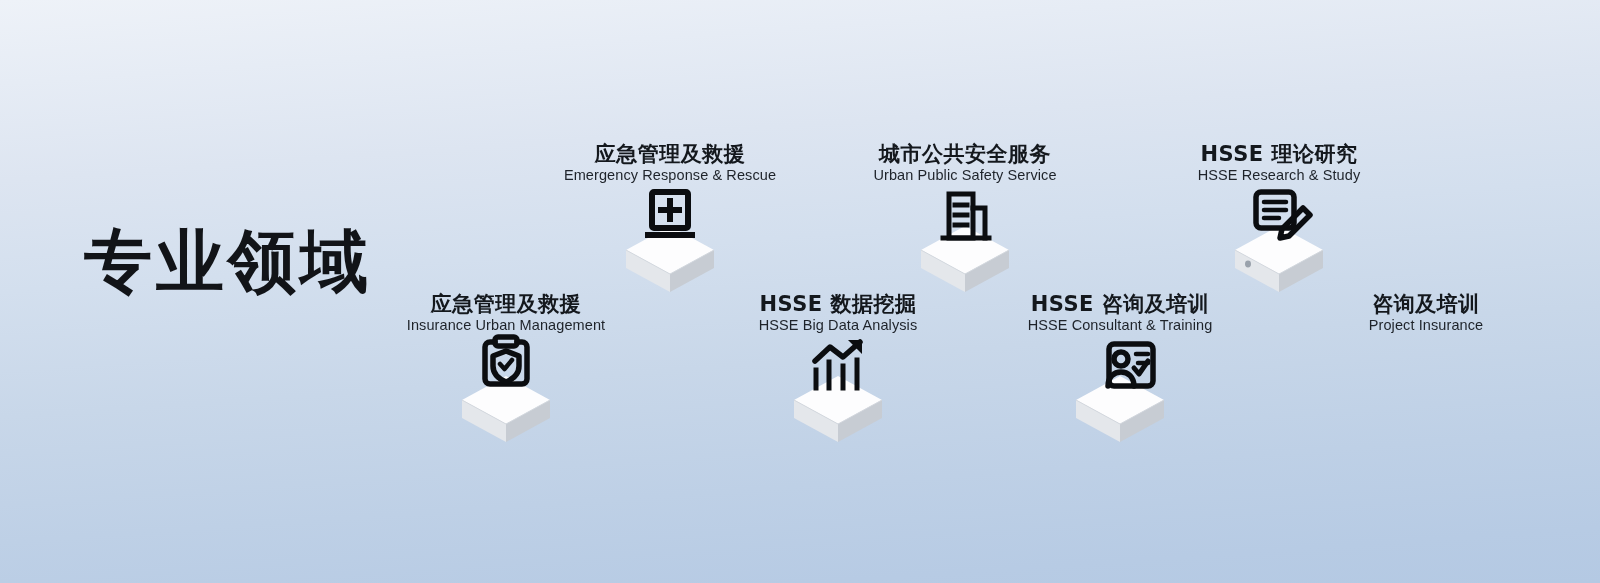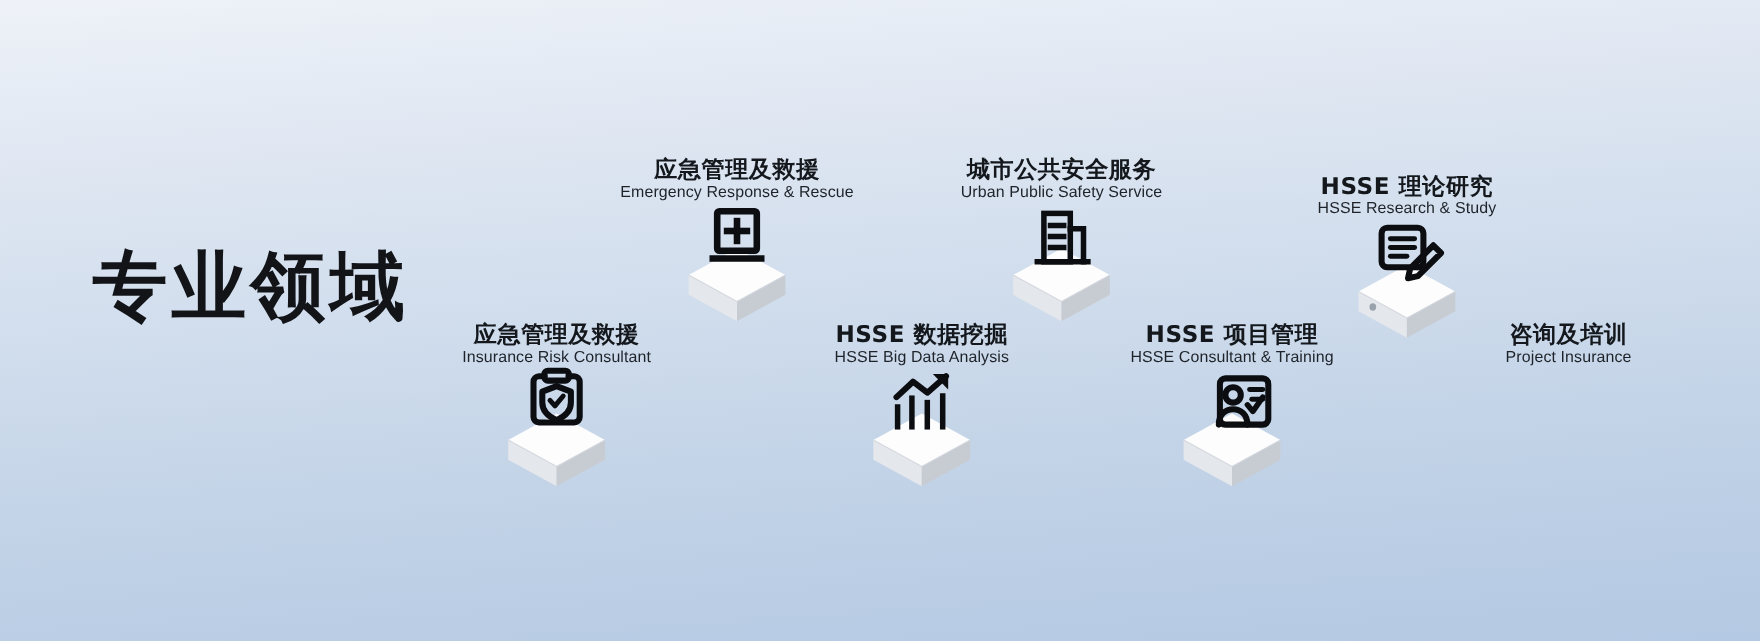--- a/index.html
+++ b/index.html
@@ -165,21 +165,21 @@
             <rect x="20" y="10" width="36" height="36" rx="2"></rect>
             <line x1="38" y1="19" x2="38" y2="37"></line>
             <line x1="29" y1="28" x2="47" y2="28"></line>
             <line x1="16" y1="53" x2="60" y2="53" stroke-width="6"></line>
           </g>
         </svg>
       </div>
     </div>
   </div>
 
-  <div class="item" style="left:1159px; top:158px;">
+  <div class="item" style="left:1159px; top:143px;">
     <div class="labels">
       <div class="label-cn">HSSE 理论研究</div>
       <div class="label-en">HSSE Research &amp; Study</div>
     </div>
     <div class="icon-stack">
       <div class="pedestal">
         <svg viewBox="0 0 96 76" width="96" height="76">
           <polygon points="48,4 92,28 48,52 4,28" fill="#fdfdfe"></polygon>
           <polygon points="4,28 48,52 48,70 4,46" fill="#e4e7eb"></polygon>
           <polygon points="92,28 48,52 48,70 92,46" fill="#c7ccd3"></polygon>
@@ -199,21 +199,21 @@
             <path d="M62 26 l7 7 -21 21 -9 2 2 -9 z"></path>
           </g>
         </svg>
       </div>
     </div>
   </div>
 
   <div class="item" style="left:386px; top:293px;">
     <div class="labels">
       <div class="label-cn">应急管理及救援</div>
-      <div class="label-en">Insurance Risk Consultant</div>
+      <div class="label-en">Insurance Urban Management</div>
     </div>
     <div class="icon-stack">
       <div class="pedestal">
         <svg viewBox="0 0 96 76" width="96" height="76">
           <polygon points="48,4 92,28 48,52 4,28" fill="#fdfdfe"></polygon>
           <polygon points="4,28 48,52 48,70 4,46" fill="#e4e7eb"></polygon>
           <polygon points="92,28 48,52 48,70 92,46" fill="#c7ccd3"></polygon>
           <polyline points="4,28 48,52 92,28" fill="none" stroke="#d4d8de" stroke-width="1"></polyline>
         </svg>
       </div>
@@ -256,21 +256,21 @@
             <polyline points="15,25 30,11 43,21 60,6"></polyline>
           </g>
           <polygon points="62,4 62,18 48,4" fill="#0b0d10"></polygon>
         </svg>
       </div>
     </div>
   </div>
 
   <div class="item" style="left:1000px; top:293px;">
     <div class="labels">
-      <div class="label-cn">HSSE 项目管理</div>
+      <div class="label-cn">HSSE 咨询及培训</div>
       <div class="label-en">HSSE Consultant &amp; Training</div>
     </div>
     <div class="icon-stack">
       <div class="pedestal">
         <svg viewBox="0 0 96 76" width="96" height="76">
           <polygon points="48,4 92,28 48,52 4,28" fill="#fdfdfe"></polygon>
           <polygon points="4,28 48,52 48,70 4,46" fill="#e4e7eb"></polygon>
           <polygon points="92,28 48,52 48,70 92,46" fill="#c7ccd3"></polygon>
           <polyline points="4,28 48,52 92,28" fill="none" stroke="#d4d8de" stroke-width="1"></polyline>
         </svg>

